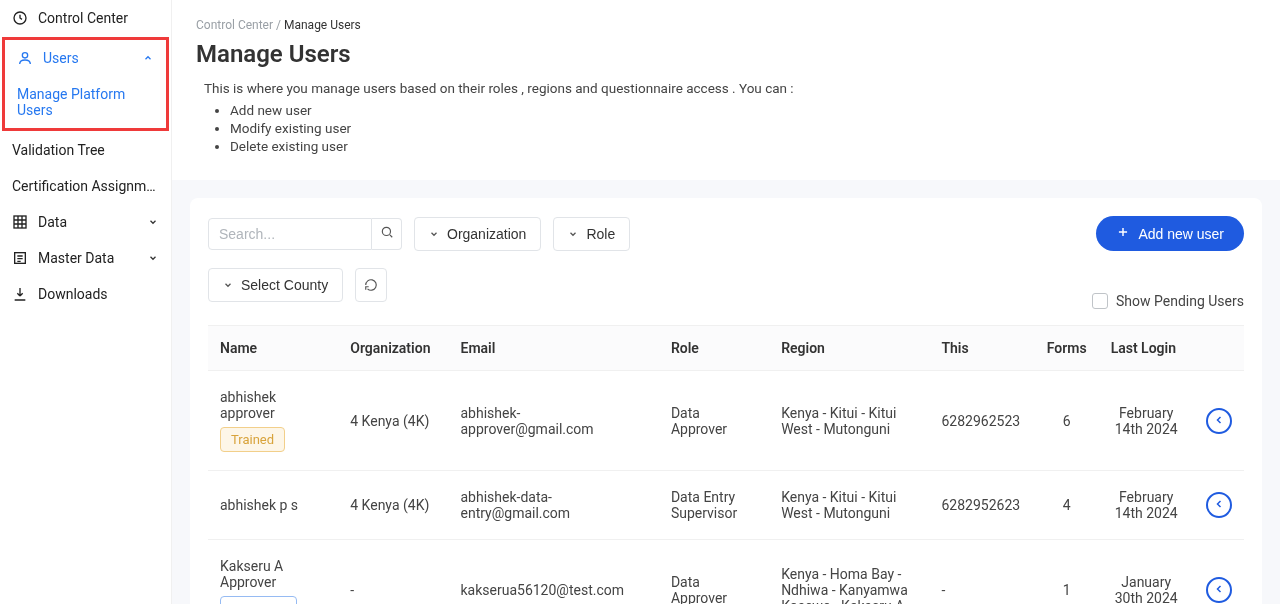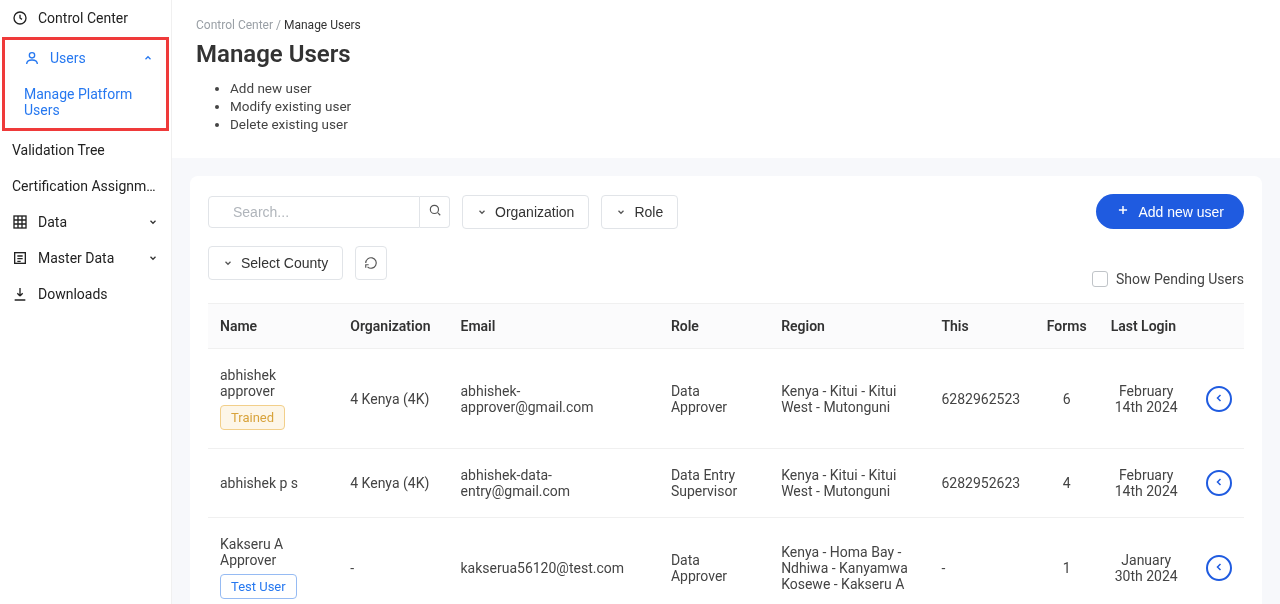--- a/index.html
+++ b/index.html
@@ -41,21 +41,20 @@
     margin-left: auto;
     width: 12px;
     height: 12px;
     display: inline-flex;
     align-items: center;
     justify-content: center;
   }
   .nav-group {
     border: 3px solid #ef3a3a;
     margin: 1px 2px;
-    padding-left: 7px;
   }
   .nav-group .nav-item.users {
     color: #2678f0;
   }
   .nav-subitem {
     padding: 10px 12px;
     color: #2678f0;
     cursor: pointer;
     font-size: 14px;
   }
@@ -109,23 +108,23 @@
     flex-wrap: wrap;
     gap: 12px;
     align-items: center;
     margin-bottom: 10px;
   }
   .search-wrap {
     display: flex;
   }
   .search-input {
     border: 1px solid #e1e4e8;
-    padding: 7px 24px;
+    padding: 7px 10px;
     border-radius: 4px 0 0 4px;
-    width: 212px;
+    width: 164px;
     font-size: 14px;
     outline: none;
     color: #333;
   }
   .search-input::placeholder { color: #b0b5bb; }
   .search-btn {
     border: 1px solid #e1e4e8;
     border-left: none;
     background: #fff;
     width: 30px;
@@ -323,20 +322,21 @@
   </div>
 </div>
 
 <div class="main">
   <div class="header">
     <div class="breadcrumb">
       <span>Control Center</span><span> /  </span><span class="bc-current">Manage Users</span>
     </div>
     <h1 class="page-title">Manage Users</h1>
     <div>
+      <p class="desc">This is where you manage users based on their roles , regions and questionnaire access . You can :</p>
       <ul class="desc-list">
         <li>Add new user</li>
         <li>Modify existing user</li>
         <li>Delete existing user</li>
       </ul>
     </div>
   </div>
 
   <div class="content">
     <div class="card">

